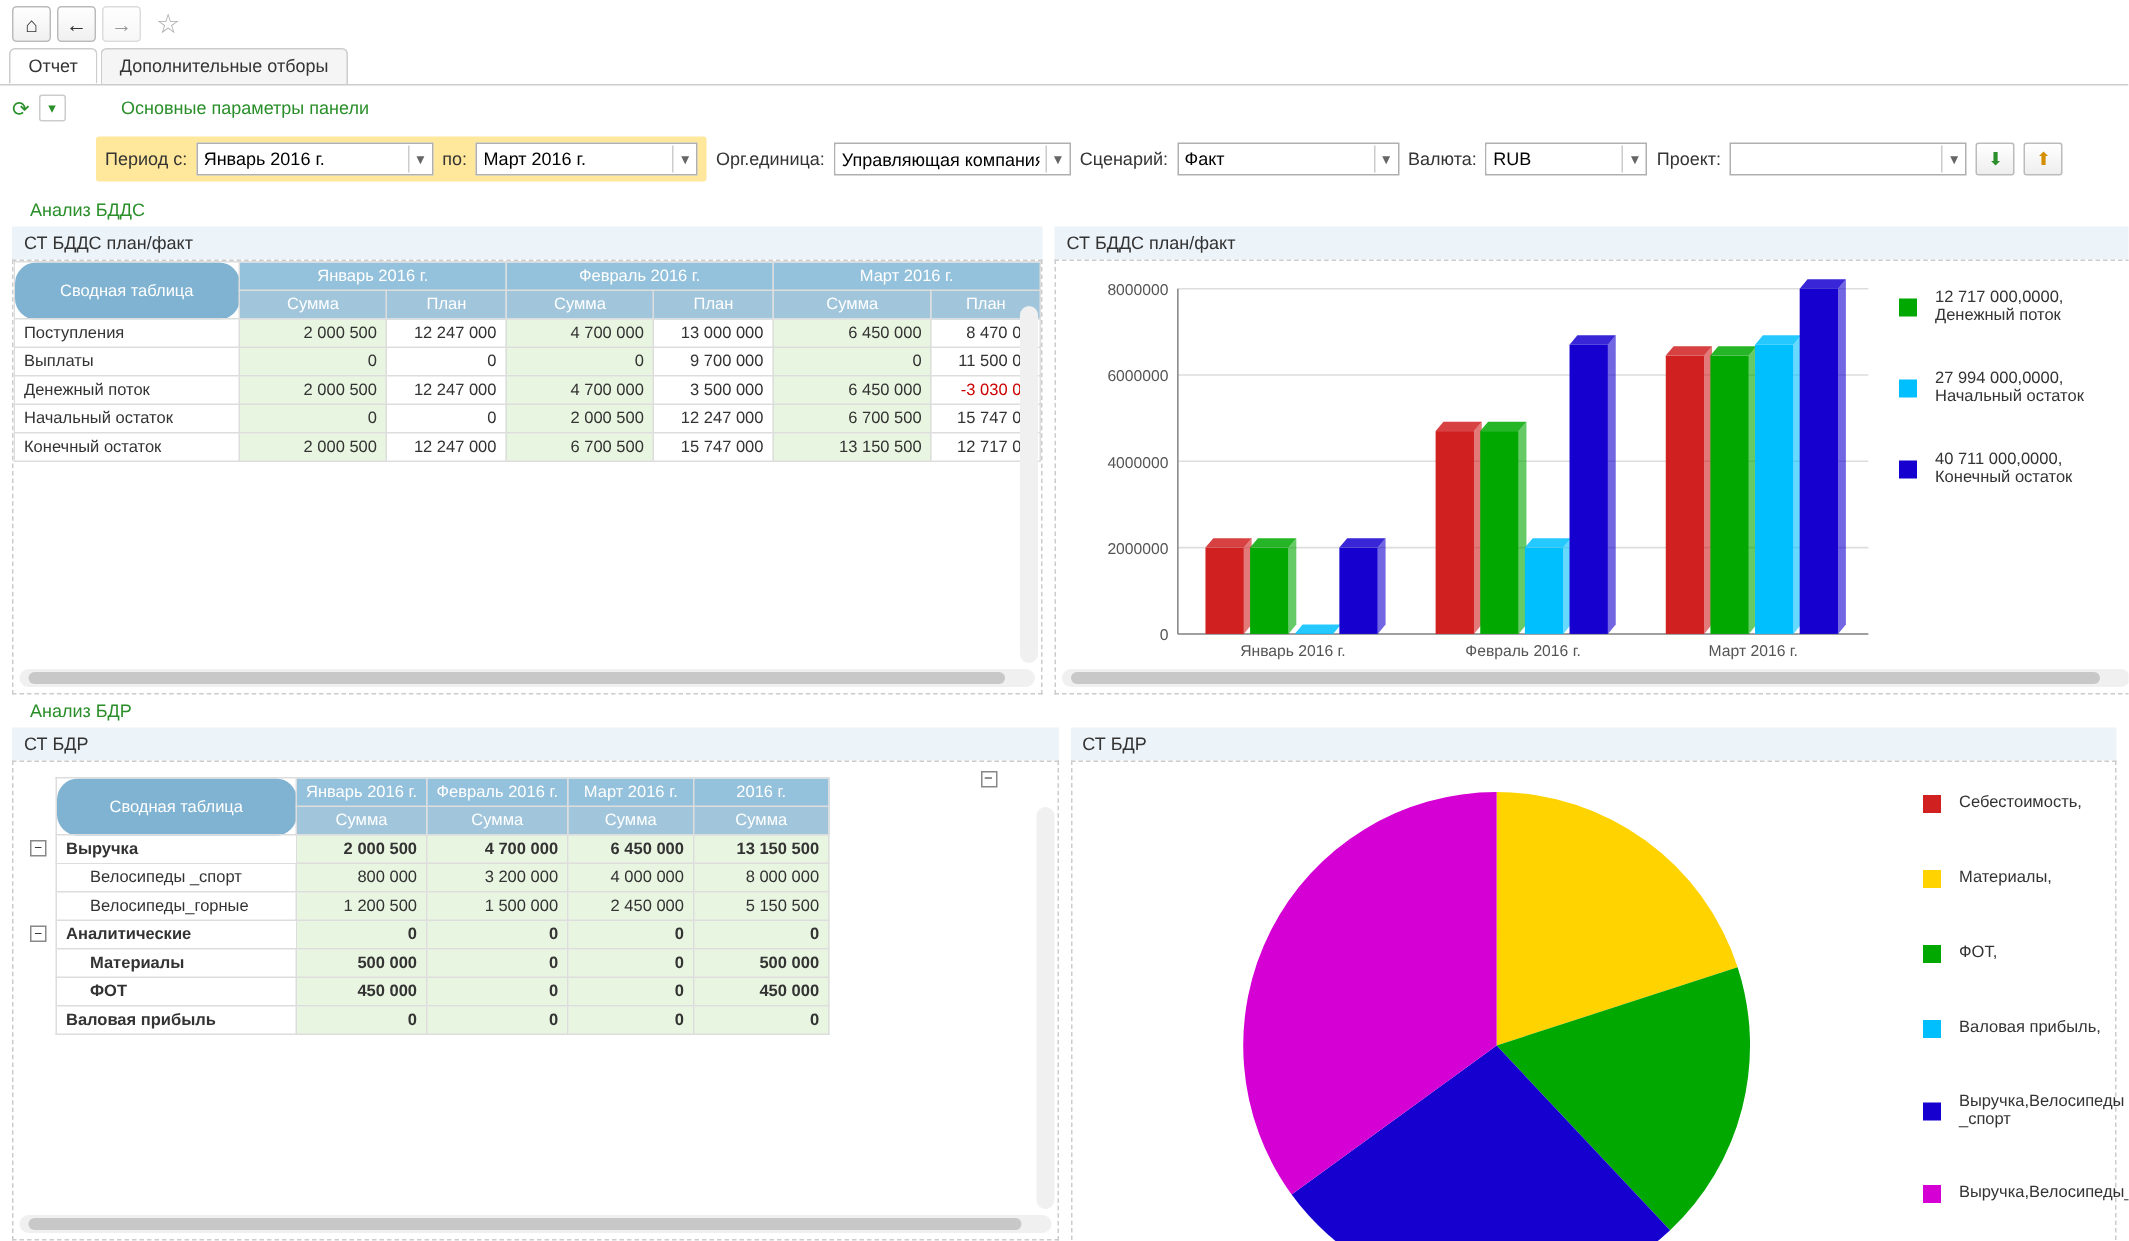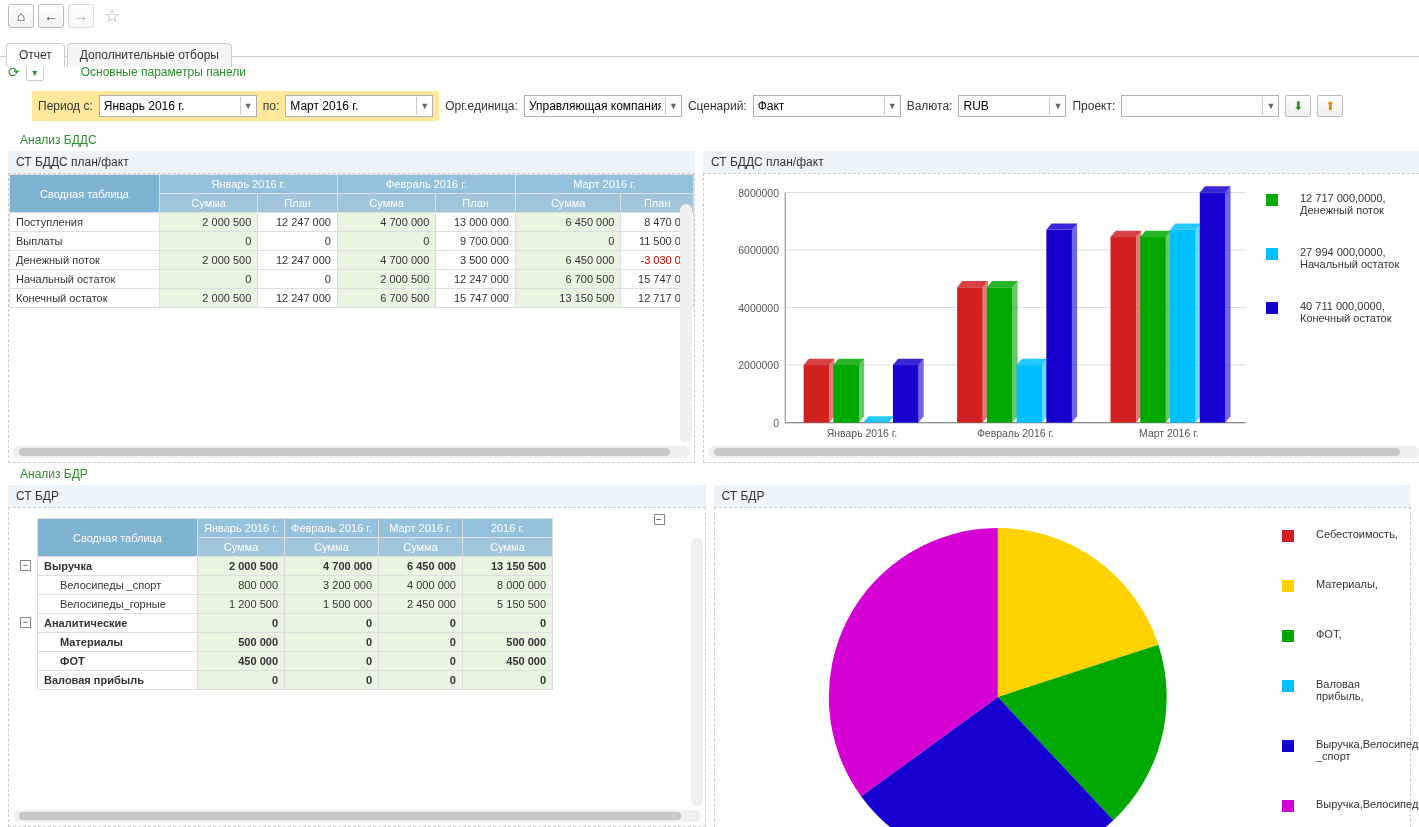--- a/index.html
+++ b/index.html
@@ -8,30 +8,30 @@
   
   .top-toolbar { display: flex; align-items: center; padding: 4px 8px; gap: 4px; }
   .tb-btn { background: linear-gradient(#fff,#f0f0f0); border: 1px solid #bbb; border-radius: 3px; width: 26px; height: 24px; display: flex; align-items: center; justify-content: center; cursor: pointer; }
   .tb-btn.disabled { opacity: 0.5; }
   .star-icon { color: #aaa; font-size: 18px; margin: 0 6px; }
   .page-title { font-size: 20px; color: #555; font-weight: normal; }
   .home-icon, .back-arrow, .fwd-arrow { font-size: 14px; }
 
   
   .tabs { display: flex; border-bottom: 1px solid #ccc; padding-left: 6px; }
-  .tab { padding: 4px 12px; border: 1px solid #ccc; border-bottom: none; background: #f5f5f5; border-radius: 4px 4px 0 0; margin-right: 2px; font-size: 12px; position: relative; top: 11px; cursor: pointer; }
+  .tab { padding: 4px 12px; border: 1px solid #ccc; border-bottom: none; background: #f5f5f5; border-radius: 4px 4px 0 0; margin-right: 2px; font-size: 12px; position: relative; top: 0; cursor: pointer; }
   .tab.active { background: #fff; border-bottom: 1px solid #fff; }
 
   
   .params-head { display:flex; align-items:center; gap:6px; padding:6px 8px; }
   .params-head .link { color: #2a8f2a; cursor:pointer;margin-left:31px; }
   .refresh-icon { color:#2a8f2a; font-size:14px; cursor:pointer; }
   .dropdown-small { border:1px solid #ccc; border-radius:2px; width:18px; height:18px; display:flex; align-items:center; justify-content:center; color:#2a8f2a; font-size:10px; cursor:pointer; }
 
-  .params-row { display:flex; align-items:center; gap:6px; padding: 4px 8px 8px 32px; flex-wrap: wrap; }
+  .params-row { display:flex; align-items:center; gap:6px; padding: 4px 8px 8px 32px; flex-wrap: wrap; margin-left: 32px; }
   .period-block { background:#ffe89b; display:flex; align-items:center; padding:4px 6px; gap:6px; border-radius:2px; }
   .lbl { font-size:12px; }
   .field { display:flex; align-items:center; border:1px solid #b0b0b0; background:#fff; height:22px; }
   .field input { border:none; outline:none; padding:2px 4px; font-size:12px; height:18px; }
   .field .dd { width:16px; text-align:center; border-left:1px solid #ccc; color:#666; cursor:pointer; font-size:9px; line-height:18px; }
   .icon-btn { border:1px solid #bbb; background:linear-gradient(#fff,#eee); width:26px; height:22px; display:flex; align-items:center; justify-content:center; border-radius:2px; cursor:pointer; }
 
   
   .section-label { color:#2a8f2a; padding: 4px 20px; }
   .grid-half { display:grid; grid-template-columns: 1fr 1fr; gap:8px; padding: 0 8px; }
@@ -39,32 +39,32 @@
   .panel { border:1px dashed #ccc; position:relative; }
 
   
   table { border-collapse: collapse; font-size:11px; }
   .tbl th, .tbl td { border:1px solid #ddd; padding:3px 6px; }
   .tbl th { background:#7fb3d1; color:#fff; font-weight:normal; text-align:center; }
   .tbl th.sub { background:#a1c6dc; }
   .tbl td.num { text-align:right; }
   .tbl td.green { background:#e8f5e0;padding-left:28px; }
   .tbl td.rowhdr { background:#fff; }
-  .tbl .hdr-main { background:#7fb3d1; color:#fff; }
+  .tbl .hdr-main { background:#7fb3d1; color:#fff;border-radius:14px; }
   .tbl .th-group { background:#94c1db; color:#fff; }
   .neg { color:#c00; }
 
   .scroll-hint { height:12px; background:#f0f0f0; border-radius:6px; margin:4px; position:relative; }
   .scroll-hint::after { content:''; position:absolute; left:6px; right:20px; top:2px; bottom:2px; background:#c8c8c8; border-radius:4px; }
 
   
   .chart-wrap { display:flex; padding:8px; gap:10px; }
   .chart-svg { flex:1; }
   .legend { width:150px; font-size:11px; display:flex; flex-direction:column; gap: 30px; padding-top:10px; }
-  .leg-item { display:flex; gap:22px; align-items:flex-start; }
+  .leg-item { display:flex; gap:12px; align-items:center; }
   .leg-sw { width:12px; height:12px; flex-shrink:0; margin-top:2px; }
 
   .pie-legend { font-size:11px; display:flex; flex-direction:column; gap: 36px; padding-top:12px; width:120px; }
 
   .tree-toggle { border:1px solid #888; width:11px; height:11px; display:inline-flex; align-items:center; justify-content:center; font-size:9px; line-height:1; background:#fff; cursor:pointer; margin-right:4px; }
 
   .bold { font-weight:bold; }
   .vscroll { position:absolute; right:2px; top:30px; bottom:20px; width:12px; background:#f0f0f0; border-radius:6px; }
   .small-collapse { border:1px solid #888; width:11px; height:11px; display:inline-flex; align-items:center; justify-content:center; font-size:10px; background:#fff; cursor:pointer; float:right; }
 </style>

